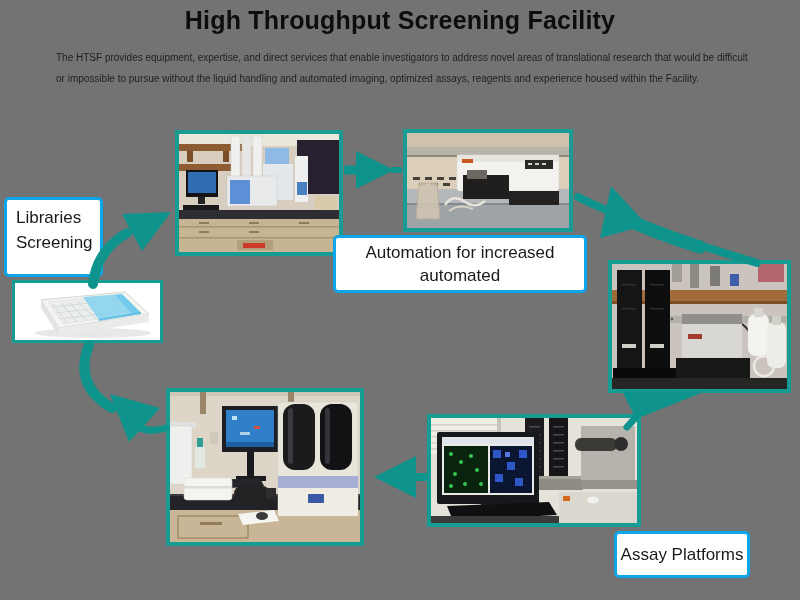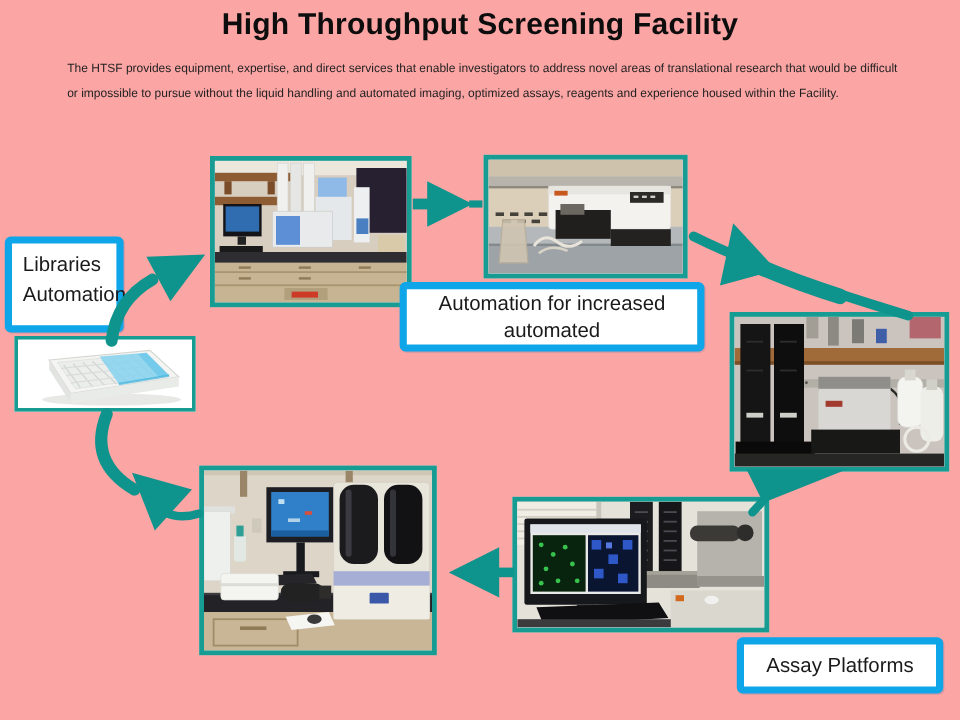--- a/index.html
+++ b/index.html
@@ -1,25 +1,25 @@
 <!DOCTYPE html>
 <html><head>
 <meta charset="utf-8">
 <style>
   html,body{margin:0;padding:0;background:#fff;}
   *{box-sizing:border-box;}
-  .stage{position:relative;width:800px;height:600px;background:#fca5a5;overflow:hidden;
+  .stage{position:relative;width:800px;height:600px;background:#737373;overflow:hidden;
          font-family:"Liberation Sans","DejaVu Sans",sans-serif;color:#1a1a1a;}
   .title{position:absolute;top:6px;left:0;width:800px;text-align:center;
          font-size:25px;font-weight:600;letter-spacing:.2px;color:#0d0d0d;}
   .intro{position:absolute;top:47px;left:56px;width:700px;font-size:10px;
          line-height:21px;color:#1f1f1f;}
   .photo{position:absolute;border:4px solid #169C92;background:#ddd;overflow:hidden;}
   .photo svg{display:block;width:100%;height:100%;}
-  .bluebox{position:absolute;border:6px solid #0ea5e9;border-radius:5px;background:#fff;
+  .bluebox{position:absolute;border:3px solid #0ea5e9;border-radius:5px;background:#fff;
            box-shadow:1px 1px 0 rgba(80,110,160,.25);}
   .lib-text{padding:5px 0 0 9px;font-size:17px;line-height:25px;}
   .auto-text{display:flex;align-items:center;justify-content:center;text-align:center;
              height:100%;font-size:17px;line-height:23px;padding:0 10px;}
   .assay-text{display:flex;align-items:center;justify-content:center;height:100%;
               font-size:17px;}
   .platebox{position:absolute;border:3px solid #169C92;background:#fff;overflow:hidden;}
   .platebox svg{display:block;width:100%;height:100%;}
   #arrows{position:absolute;left:0;top:0;z-index:5;pointer-events:none;}
 </style>
@@ -261,29 +261,29 @@
       <path d="M36,24 L104,17 M40,30 L112,22 M44,36 L120,27" stroke="#d8dcda" stroke-width="1" fill="none"></path>
       <polygon points="68,14 107,11 126,30 84,37" fill="#86d2f0" opacity=".85"></polygon>
       <polygon points="100,12 107,11 126,30 117,31" fill="#5fc2e8" opacity=".6"></polygon>
       <path d="M84,37 L126,30" stroke="#3fb2dc" stroke-width="2" opacity=".7" fill="none"></path>
     </svg>
   </div>
 
   <div class="bluebox" style="left:4px;top:197px;width:99px;height:80px;">
     <div class="lib-text">
       <div>Libraries</div>
-      <div>Automation</div>
+      <div>Screening</div>
     </div>
   </div>
 
   <div class="bluebox" style="left:333px;top:235px;width:254px;height:58px;z-index:4;">
     <div class="auto-text">Automation for increased automated</div>
   </div>
 
-  <div class="bluebox" style="left:614px;top:531px;width:172px;height:47px;">
+  <div class="bluebox" style="left:614px;top:531px;width:136px;height:47px;">
     <div class="assay-text">Assay Platforms</div>
   </div>
 
   <svg id="arrows" width="800" height="600" viewBox="0 0 800 600">
     <g fill="#0E948C" stroke="#0E948C">
       <g>
         <path d="M93,284 Q97,250 127,233" fill="none" stroke-width="10" stroke-linecap="round"></path>
         <polygon points="171,212 142,251 122,214" stroke="none"></polygon>
       </g>
       <g>

